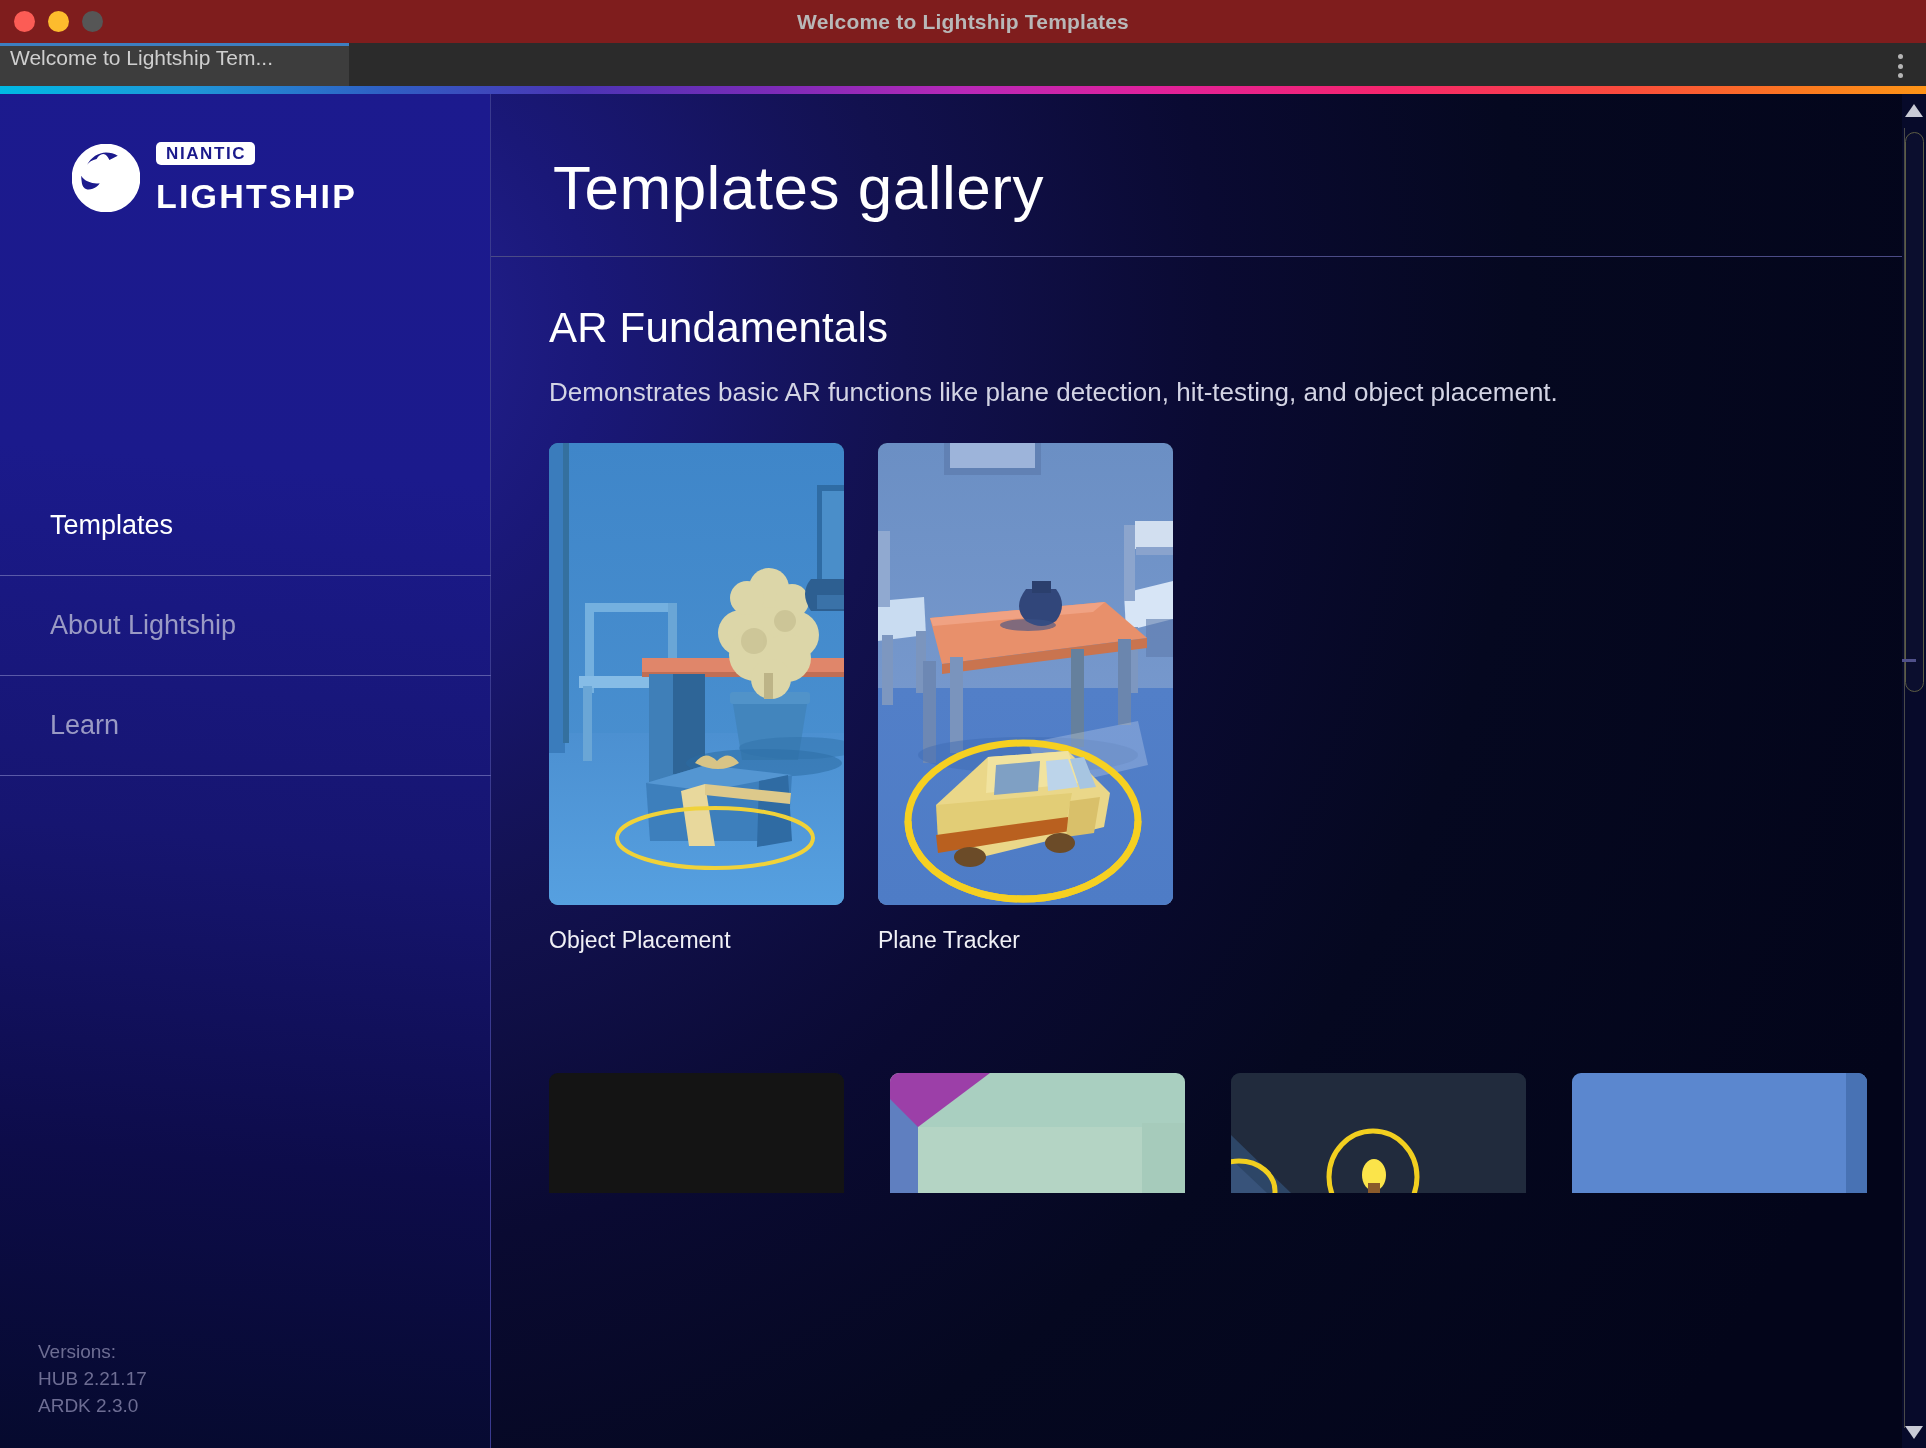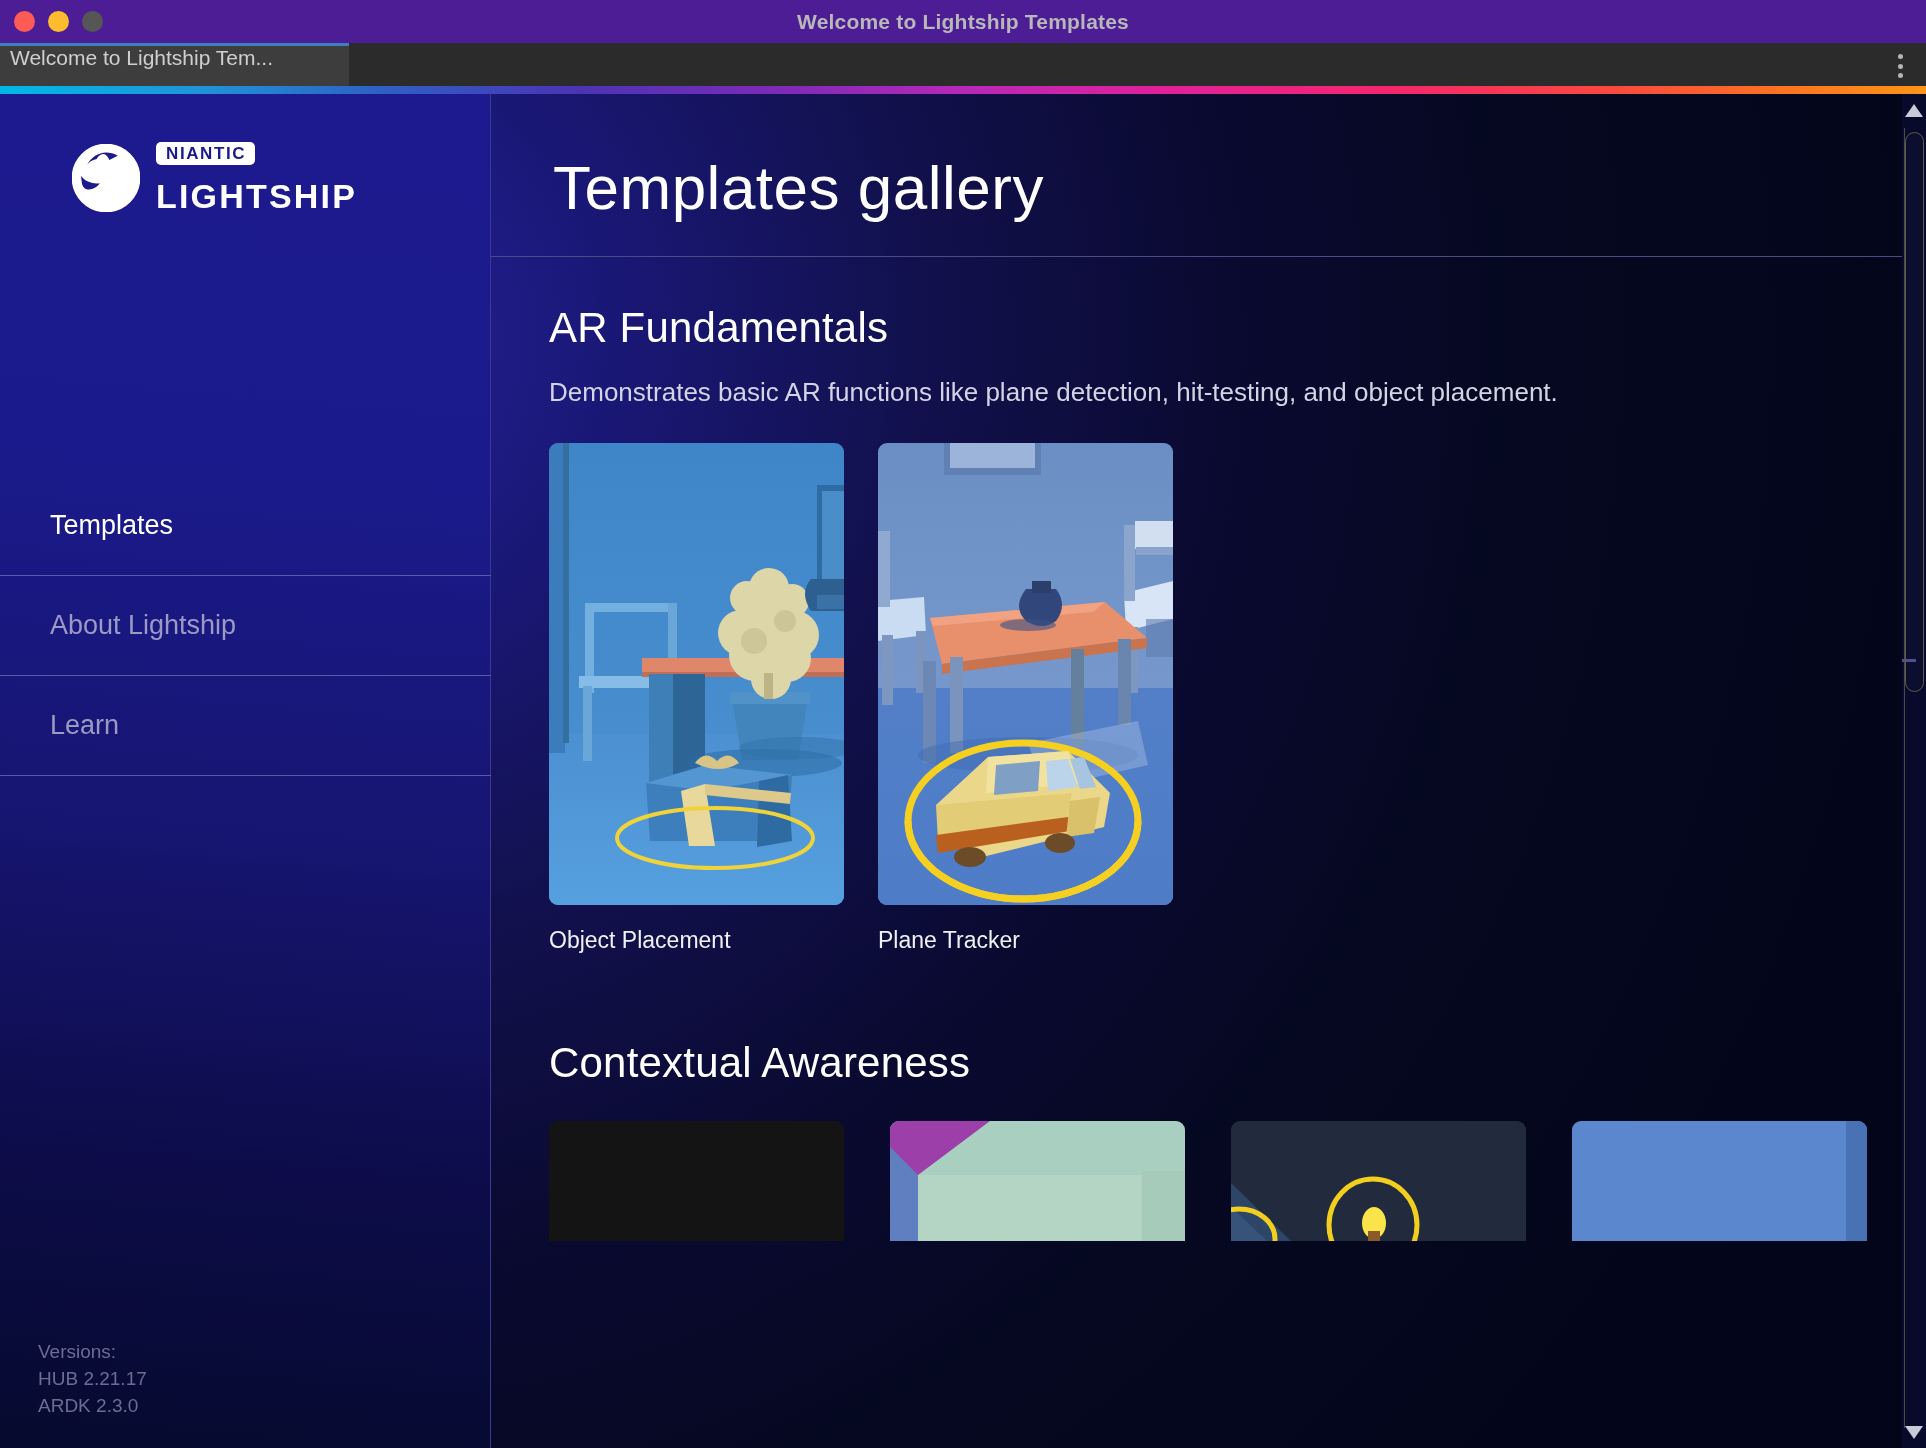--- a/index.html
+++ b/index.html
@@ -9,21 +9,21 @@
     background: #2b2b2b;
     font-family: "Liberation Sans", sans-serif;
     -webkit-font-smoothing: antialiased;
   }
 
   
   #app { position: relative; width: 1926px; height: 1448px; }
 
   .titlebar {
     position: absolute; top: 0; left: 0; width: 1926px; height: 43px;
-    background: #4c1d95;
+    background: #7f1d1d;
     display: flex; align-items: center;
   }
   .traffic { position: absolute; left: 14px; top: 11px; display: flex; gap: 13px; }
   .dot { width: 21px; height: 21px; border-radius: 50%; }
   .dot.red { background: #fc5c55; }
   .dot.yellow { background: #fdbc2d; }
   .dot.grey { background: #565656; }
   .window-title {
     width: 100%; text-align: center;
     font-size: 21px; font-weight: bold; color: #b8b8b8;
@@ -402,21 +402,20 @@
                 <path d="M30 378 a115 78 0 0 0 230 0" fill="none" stroke="#f6d021" stroke-width="7"></path>
               </svg>
             </div>
             <div class="card-label">Plane Tracker</div>
           </div>
 
         </div>
       </section>
 
       <section class="section" style="top:945px">
-        <h2 class="section-title">Contextual Awareness</h2>
 
         <div class="card-row-clipped">
 
           <div class="card">
             <div class="card-thumb">
               <svg class="scene" viewBox="0 0 295 120" preserveAspectRatio="none">
                 <rect width="295" height="120" fill="#141414"></rect>
               </svg>
             </div>
           </div>

